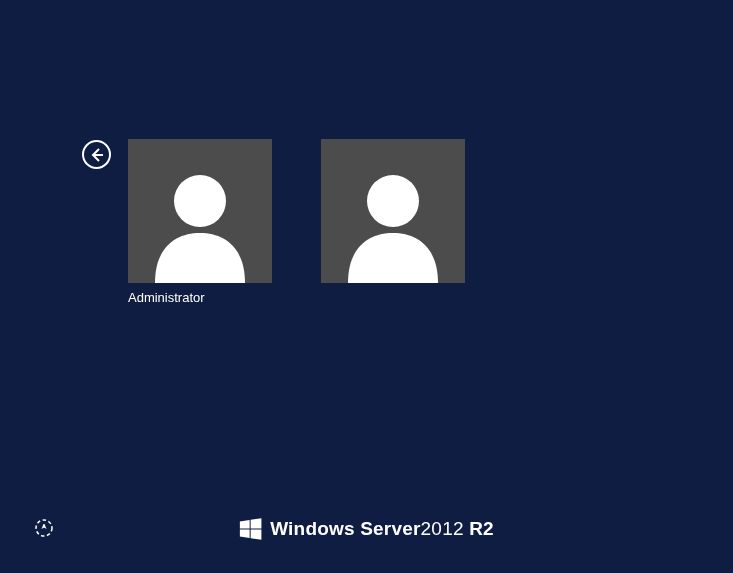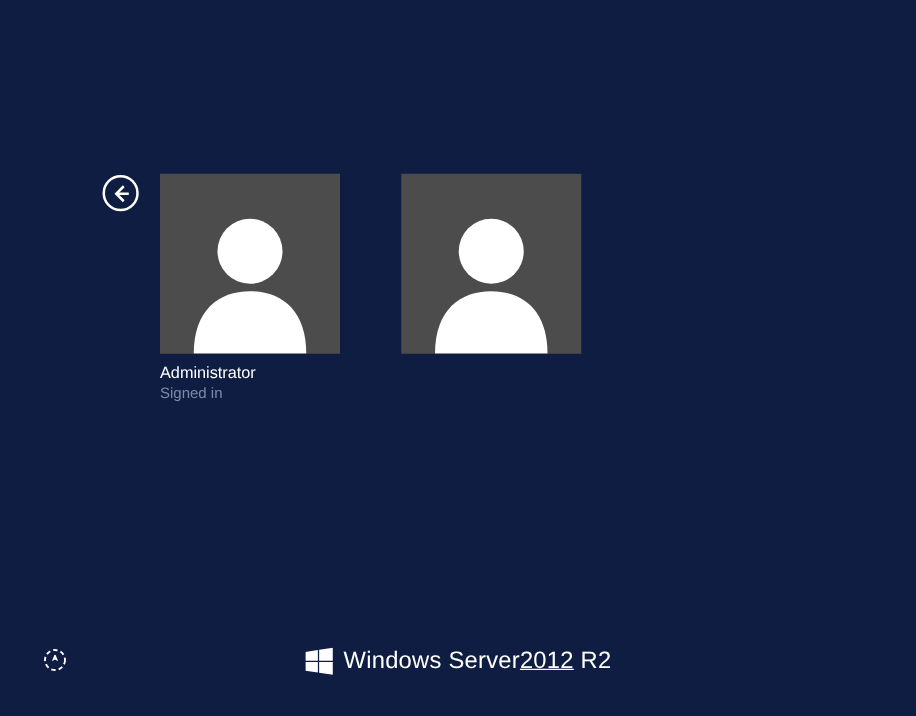--- a/index.html
+++ b/index.html
@@ -90,25 +90,24 @@
       width: 22px;
       height: 22px;
     }
     .brand-text {
       font-size: 19px;
       font-weight: 300;
       color: #ffffff;
       letter-spacing: 0.2px;
     }
     .brand-text .thin {
-      font-weight: 400;
+      font-weight: 700;
     }
     .brand-text .reg {
       font-weight: 400;
-      text-decoration: underline;
     }
   </style>
 </head>
 <body>
 
 <div class="back-btn">
   <svg viewBox="0 0 16 16">
     <path d="M10 2 L4 8 L10 14" stroke="#ffffff" stroke-width="2" fill="none"></path>
     <line x1="4" y1="8" x2="14" y2="8" stroke="#ffffff" stroke-width="2"></line>
   </svg>
@@ -117,21 +116,20 @@
 <div class="users-container">
 
   <div class="user-tile">
     <div class="avatar">
       <svg viewBox="0 0 120 120">
         <circle cx="60" cy="38" r="26" fill="#ffffff"></circle>
         <path d="M15 120 C15 85 35 70 60 70 C85 70 105 85 105 120 Z" fill="#ffffff"></path>
       </svg>
     </div>
     <div class="username">Administrator</div>
-    <div class="status">Signed in</div>
   </div>
 
   <div class="user-tile">
     <div class="avatar">
       <svg viewBox="0 0 120 120">
         <circle cx="60" cy="38" r="26" fill="#ffffff"></circle>
         <path d="M15 120 C15 85 35 70 60 70 C85 70 105 85 105 120 Z" fill="#ffffff"></path>
       </svg>
     </div>
 

